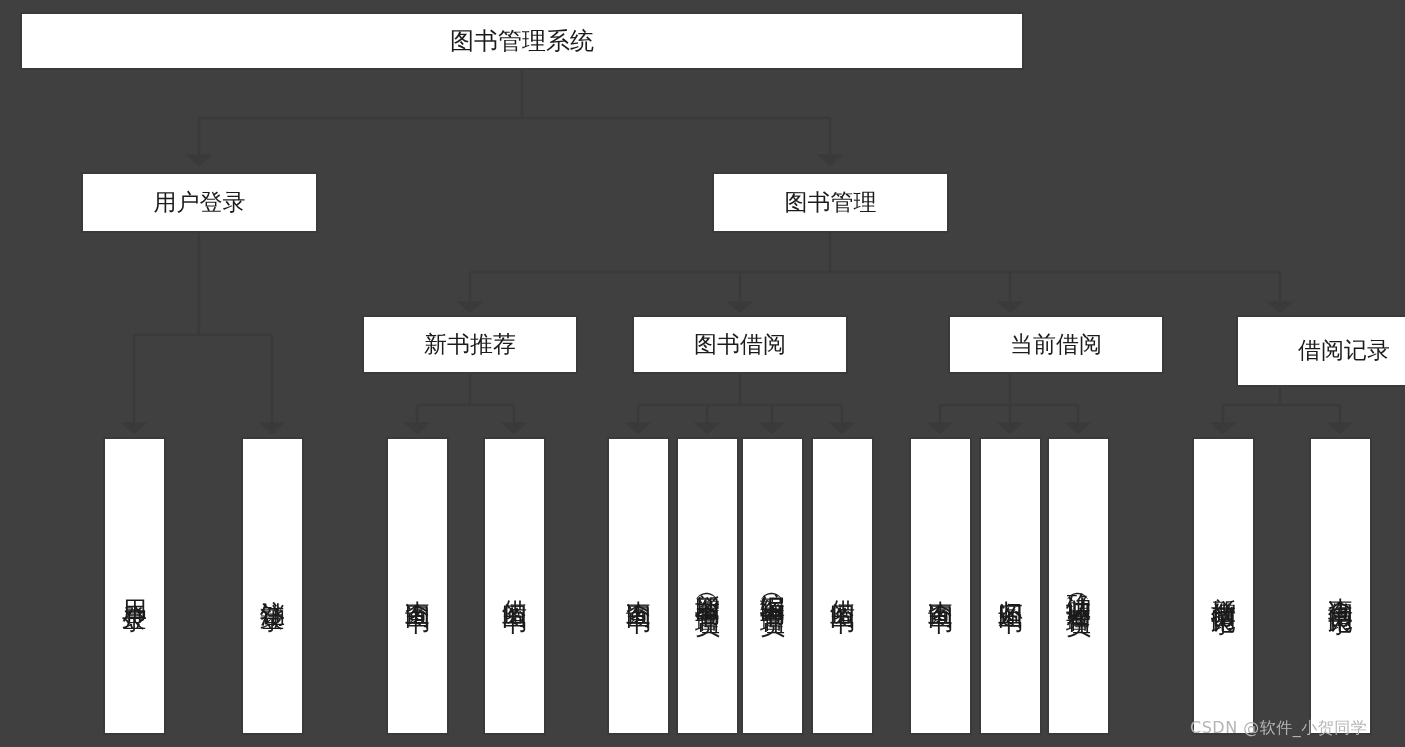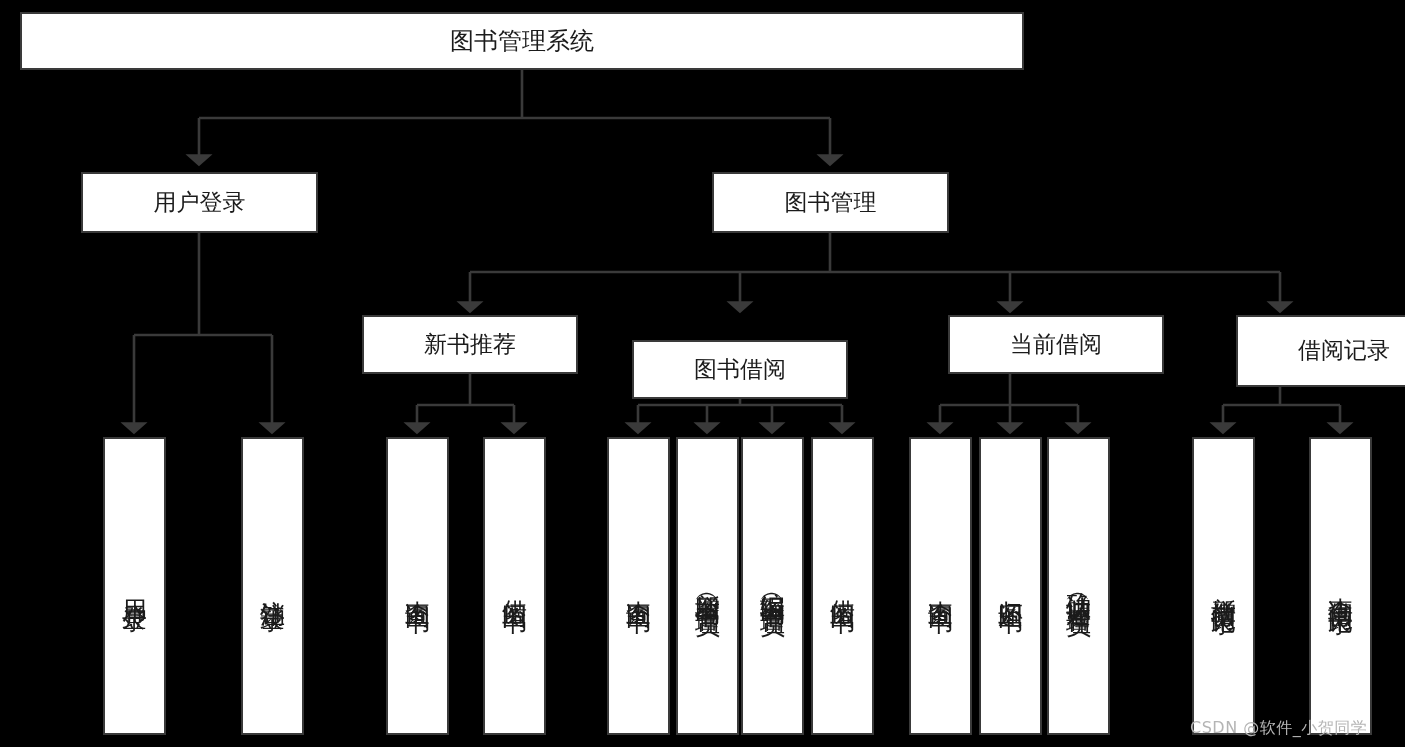--- a/index.html
+++ b/index.html
@@ -7,21 +7,21 @@
     padding: 0;
     background: #ffffff;
   }
   body {
     font-family: "DejaVu Sans", "Liberation Sans", sans-serif;
   }
   #canvas {
     position: relative;
     width: 1405px;
     height: 747px;
-    background: #000000;
+    background: #404040;
     overflow: hidden;
   }
   svg.wires {
     position: absolute;
     left: 0;
     top: 0;
     width: 1405px;
     height: 747px;
     pointer-events: none;
   }
@@ -128,21 +128,21 @@
   <div class="node horiz" style="left:81px; top:172px; width:237px; height:61px;">
     <span class="label">用户登录</span>
   </div>
   <div class="node horiz" style="left:362px; top:315px; width:216px; height:59px;">
     <span class="label">新书推荐</span>
   </div>
 
   <div class="node horiz" style="left:712px; top:172px; width:237px; height:61px;">
     <span class="label">图书管理</span>
   </div>
-  <div class="node horiz" style="left:632px; top:315px; width:216px; height:59px;margin-top:25px;">
+  <div class="node horiz" style="left:632px; top:315px; width:216px; height:59px;">
     <span class="label">图书借阅</span>
   </div>
   <div class="node horiz" style="left:948px; top:315px; width:216px; height:59px;">
     <span class="label">当前借阅</span>
   </div>
   <div class="node horiz" style="left:1236px; top:315px; width:216px; height:72px;">
     <span class="label">借阅记录</span>
   </div>
 
   <div class="node vert" style="left:103px; top:437px; width:63px; height:298px;">

